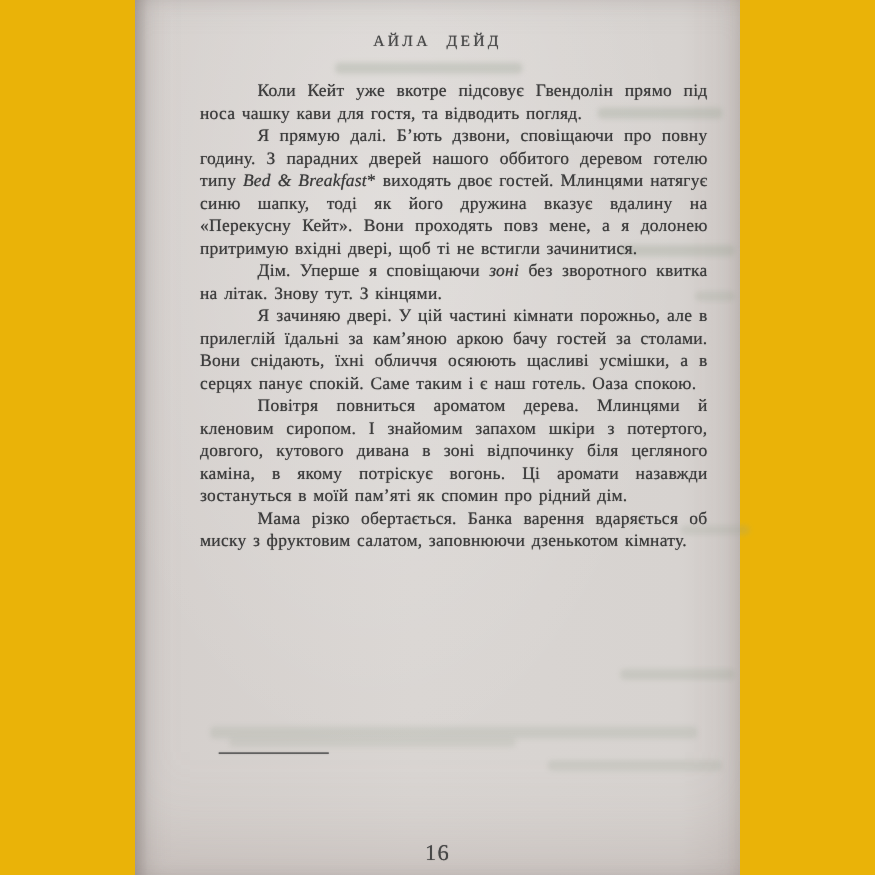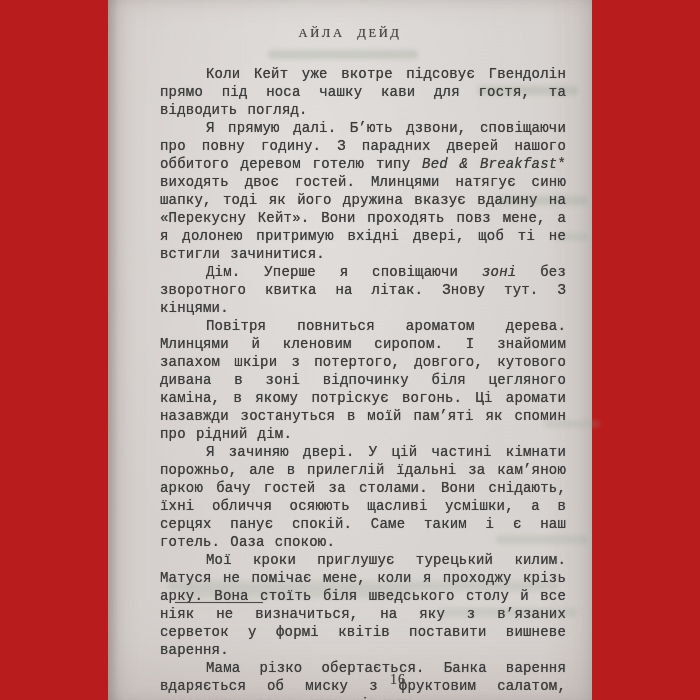--- a/index.html
+++ b/index.html
@@ -3,21 +3,21 @@
 <meta charset="utf-8">
 <style>
   html,body{margin:0;padding:0;}
   body{
     width:700px;height:700px;
     background:#ffffff;
     font-family:"Liberation Serif","DejaVu Serif",serif;
     position:relative;
     overflow:hidden;
   }
-  .canvas{position:absolute;inset:0;width:700px;height:700px;background:#b91c1c;}
+  .canvas{position:absolute;inset:0;width:700px;height:700px;background:#eab308;}
   
   .page{
     position:absolute;
     left:108px;top:0;
     width:484px;height:700px;
     background:
       radial-gradient(ellipse at 40% 25%, rgba(255,255,255,0.22), rgba(255,255,255,0) 60%),
       linear-gradient(90deg,#beb7b4 0px,#d4cfcc 10px,#d9d5d2 46%,#d7d3d0 90%,#cdc7c4 100%);
     box-shadow:
       inset 16px 0 22px -14px rgba(120,110,106,0.55),
@@ -42,21 +42,20 @@
     line-height:18px;
     color:#3d3d3d;
     text-align:justify;
     letter-spacing:0.2px;
     word-spacing:1.5px;
     text-shadow:0 0 0.7px rgba(62,62,62,0.85);
   }
   .body-text p{
     margin:0;
     text-indent:46px;
-    font-family:Liberation Mono, monospace;
   }
   .footnote-rule{
     position:absolute;
     left:67px;top:602px;
     width:88px;height:1px;
     background:#4e4e4e;
     box-shadow:0 0 1px rgba(80,80,80,0.7);
   }
   .footnote{
     position:absolute;
@@ -70,25 +69,24 @@
     text-shadow:0 0 0.6px rgba(64,64,64,0.85);
   }
   .footnote .marker{
     display:inline-block;
     width:24px;
   }
   .page-number{
     position:absolute;
     left:0;top:672px;width:100%;
     text-align:center;
-    font-size:14px;
+    font-size:18px;
     letter-spacing:1px;
     color:#474747;
     text-shadow:0 0 0.7px rgba(70,70,70,0.8);
-    padding-left:48px;
   }
   
   .smudge{
     position:absolute;
     background:rgba(152,163,146,0.30);
     border-radius:4px;
     filter:blur(2px);
   }
   .s1{left:160px;top:50px;width:150px;height:9px;}
   .s2{left:370px;top:86px;width:100px;height:9px;}
@@ -116,23 +114,22 @@
     <div class="smudge s7"></div>
     <div class="smudge s8"></div>
     <div class="smudge s9"></div>
 
     <div class="running-header">АЙЛА ДЕЙД</div>
 
     <div class="body-text" id="body-text">
         <p><span>Коли Кейт уже вкотре підсовує Гвендолін прямо під носа чашку кави для гостя, та відводить погляд.</span></p>
         <p><span>Я прямую далі. Б’ють дзвони, сповіщаючи про повну годину. З парадних дверей нашого оббитого деревом готелю типу </span><i>Bed &amp; Breakfast</i><span>* виходять двоє гостей. Млинцями натягує синю шапку, тоді як його дружина вказує вдалину на «Перекусну Кейт». Вони проходять повз мене, а я долонею притримую вхідні двері, щоб ті не встигли зачинитися.</span></p>
         <p><span>Дім. Уперше я сповіщаючи </span><i>зоні</i><span> без зворотного квитка на літак. Знову тут. З кінцями.</span></p>
+        <p><span>Я зачиняю двері. У цій частині кімнати порожньо, але в прилеглій їдальні за кам’яною аркою бачу гостей за столами. Вони снідають, їхні обличчя осяюють щасливі усмішки, а в серцях панує спокій. Саме таким і є наш готель. Оаза спокою.</span></p>
         <p><span>Повітря повниться ароматом дерева. Млинцями й кленовим сиропом. І знайомим запахом шкіри з потертого, довгого, кутового дивана в зоні відпочинку біля цегляного каміна, в якому потріскує вогонь. Ці аромати назавжди зостануться в моїй пам’яті як спомин про рідний дім.</span></p>
-        <p><span>Я зачиняю двері. У цій частині кімнати порожньо, але в прилеглій їдальні за кам’яною аркою бачу гостей за столами. Вони снідають, їхні обличчя осяюють щасливі усмішки, а в серцях панує спокій. Саме таким і є наш готель. Оаза спокою.</span></p>
-        <p><span>Мої кроки приглушує турецький килим. Матуся не помічає мене, коли я проходжу крізь арку. Вона стоїть біля шведського столу й все ніяк не визначиться, на яку з в’язаних серветок у формі квітів поставити вишневе варення.</span></p>
         <p><span>Мама різко обертається. Банка варення вдаряється об миску з фруктовим салатом, заповнюючи дзенькотом кімнату.</span></p>
       </div>
 
     <div class="footnote-rule"></div>
 
 
     <div class="page-number">16</div>
   </div>
 </div>
 

